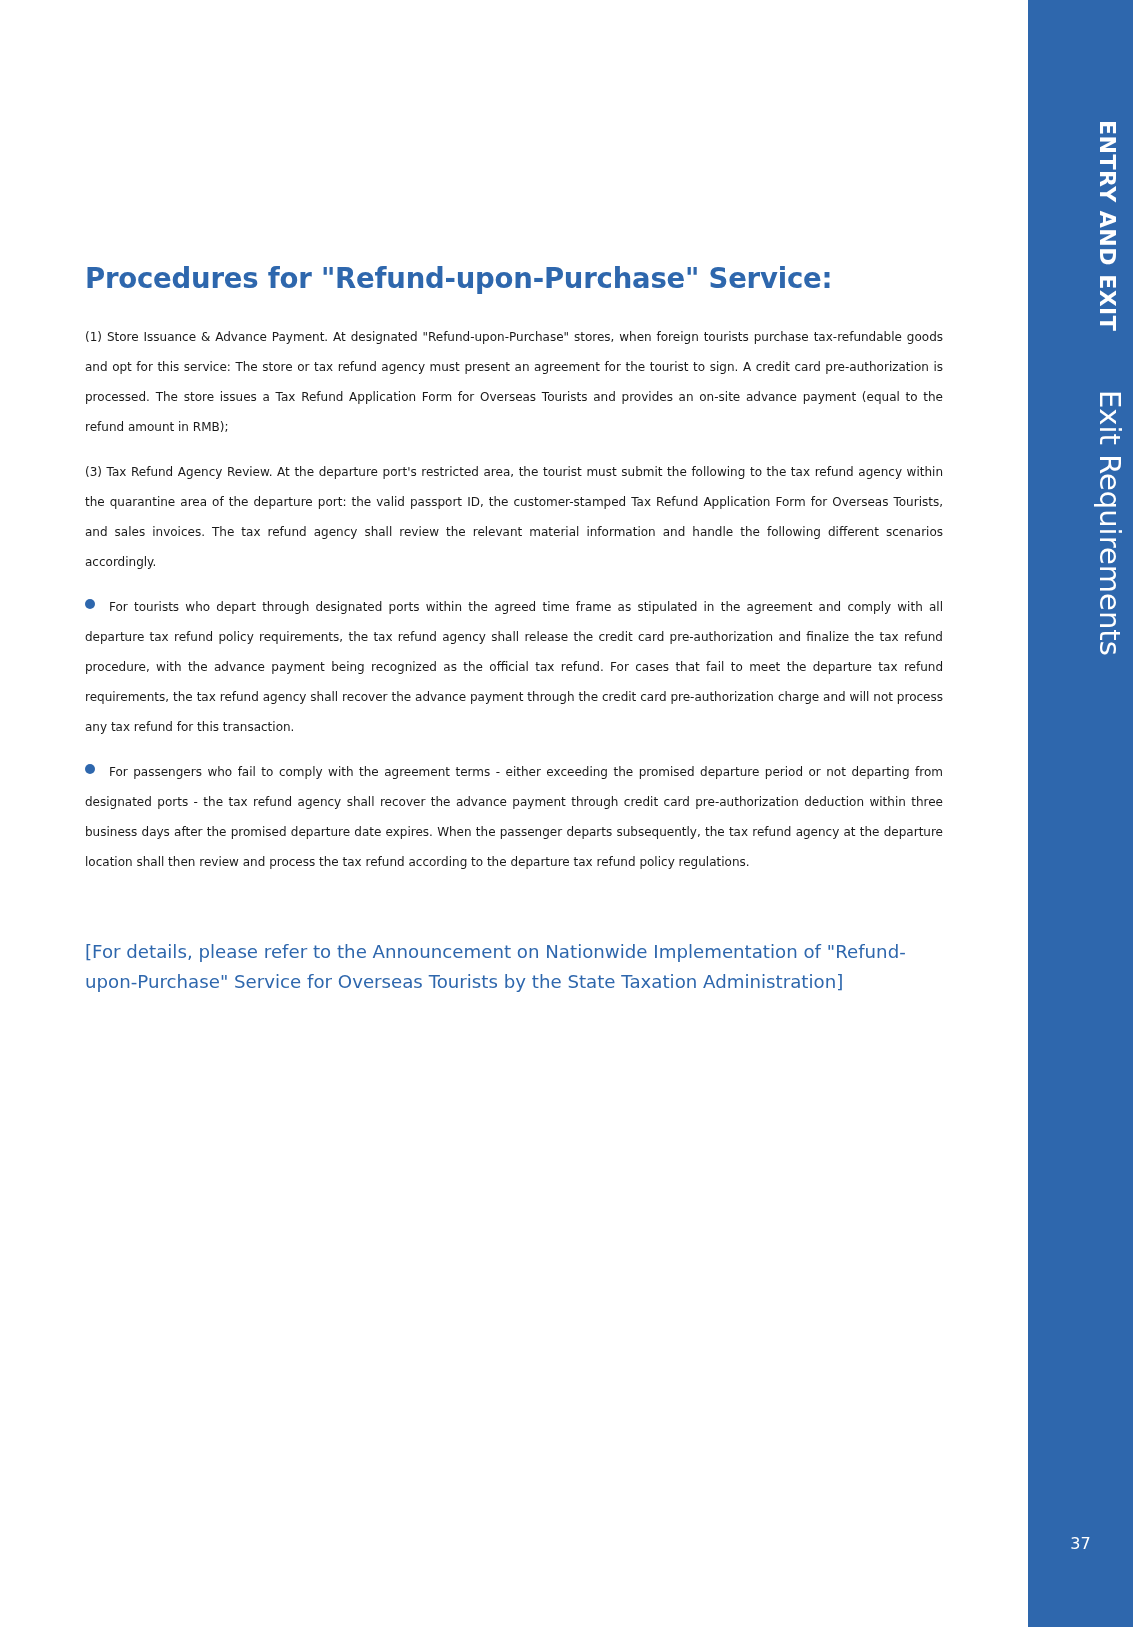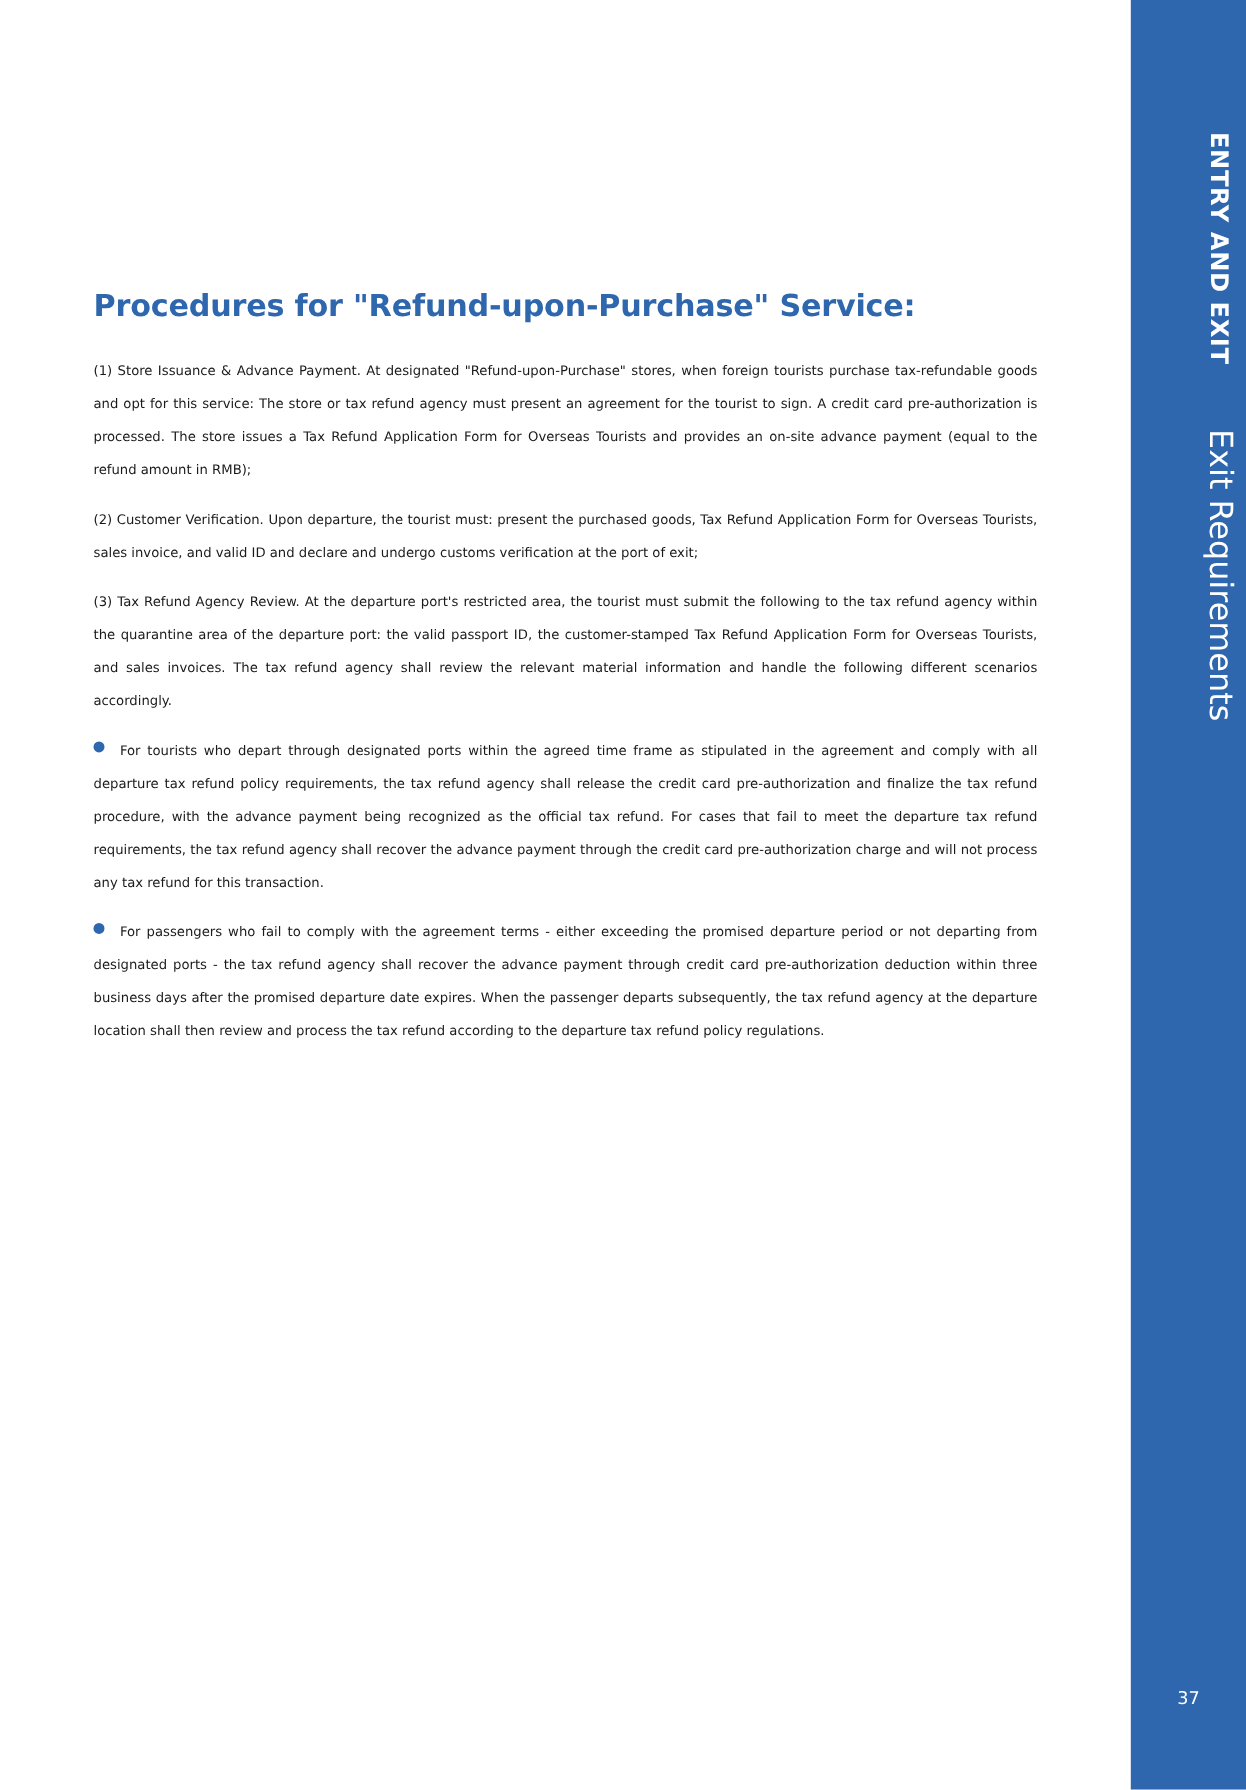--- a/index.html
+++ b/index.html
@@ -48,24 +48,24 @@
       position: absolute; top: 1534px; left: 0; width: 105px; text-align: center;
       font-size: 16px;
     }
   </style>
 </head>
 <body>
 
 <div class="content">
   <h1 class="heading">Procedures for "Refund-upon-Purchase" Service:</h1>
   <p class="para">(1)&nbsp;Store Issuance &amp; Advance Payment. At designated "Refund-upon-Purchase" stores, when foreign tourists purchase tax-refundable goods and opt for this service: The store or tax refund agency must present an agreement for the tourist to sign. A credit card pre-authorization is processed. The store issues a Tax Refund Application Form for Overseas Tourists and provides an on-site advance payment (equal to the refund amount in RMB);</p>
-  <p class="para">(2)&nbsp;Customer Verification. Upon departure, the tourist must: present the purchased goods, Tax Refund Application Form for Overseas Tourists, sales invoice, and valid ID and declare and undergo customs verification at the port of exit;</p>
   <p class="para">(3) Tax Refund Agency Review. At the departure port's restricted area, the tourist must submit the following to the tax refund agency within the quarantine area of the departure port: the valid passport ID, the customer-stamped Tax Refund Application Form for Overseas Tourists, and sales invoices. The tax refund agency shall review the relevant material information and handle the following different scenarios accordingly.</p>
   <p class="para"><span class="bullet-dot"></span><span>For tourists who depart through designated ports within the agreed time frame as stipulated in the agreement and comply with all departure tax refund policy requirements, the tax refund agency shall release the credit card pre-authorization and finalize the tax refund procedure, with the advance payment being recognized as the official tax refund. For cases that fail to meet the departure tax refund requirements, the tax refund agency shall recover the advance payment through the credit card pre-authorization charge and will not process any tax refund for this transaction.</span></p>
   <p class="para"><span class="bullet-dot"></span><span>For passengers who fail to comply with the agreement terms - either exceeding the promised departure period or not departing from designated ports - the tax refund agency shall recover the advance payment through credit card pre-authorization deduction within three business days after the promised departure date expires. When the passenger departs subsequently, the tax refund agency at the departure location shall then review and process the tax refund according to the departure tax refund policy regulations.</span></p>
+  <div class="note">[For details, please refer to the Announcement on Nationwide Implementation of "Refund-upon-Purchase" Service for Overseas Tourists by the State Taxation Administration]</div>
 </div>
 
 <div class="sidebar">
   <div class="chapter-num">01</div>
   <div class="chapter-title">ENTRY AND EXIT</div>
   <div class="section-title">Exit Requirements</div>
   <div class="page-number">37</div>
 </div>
 
 </body></html>

